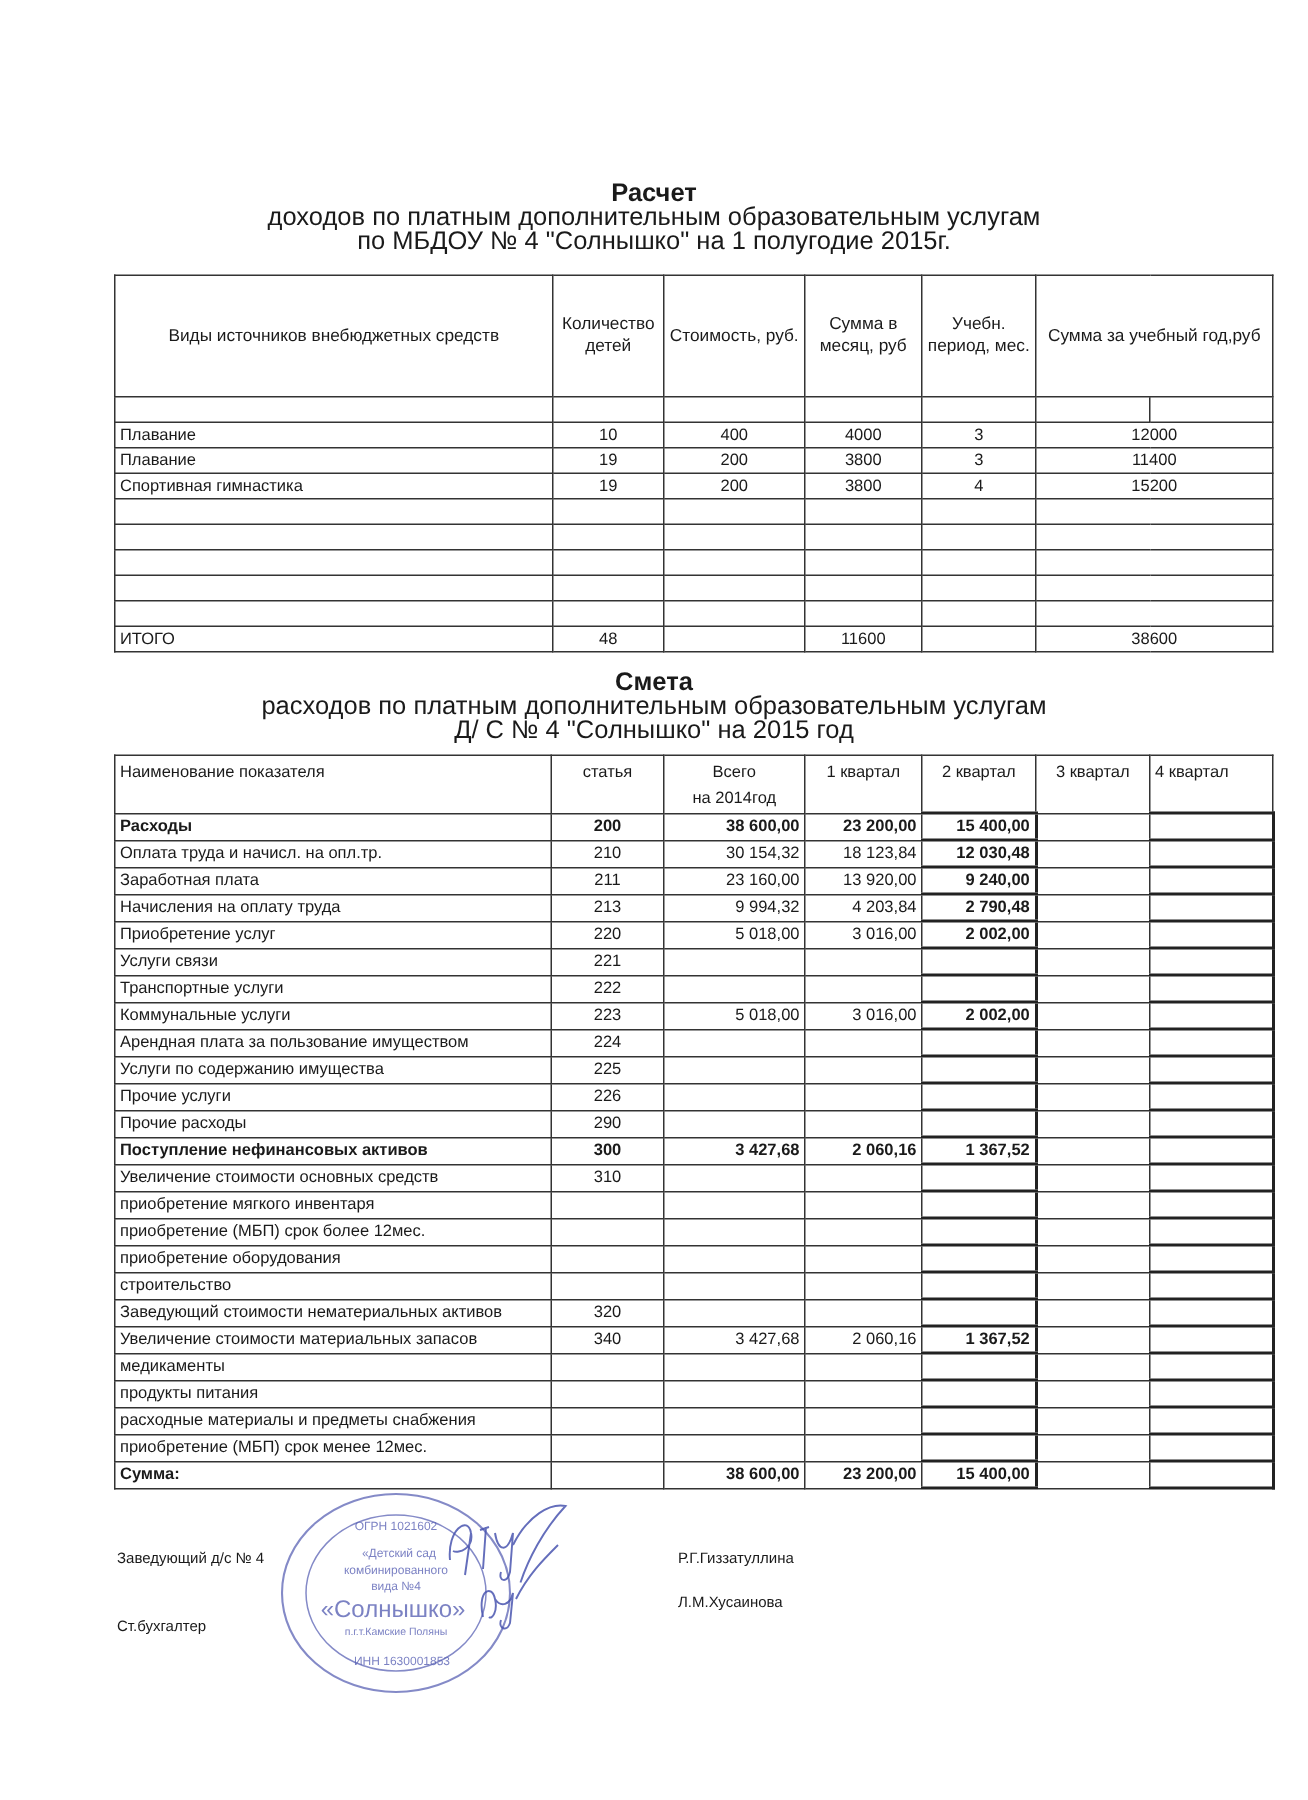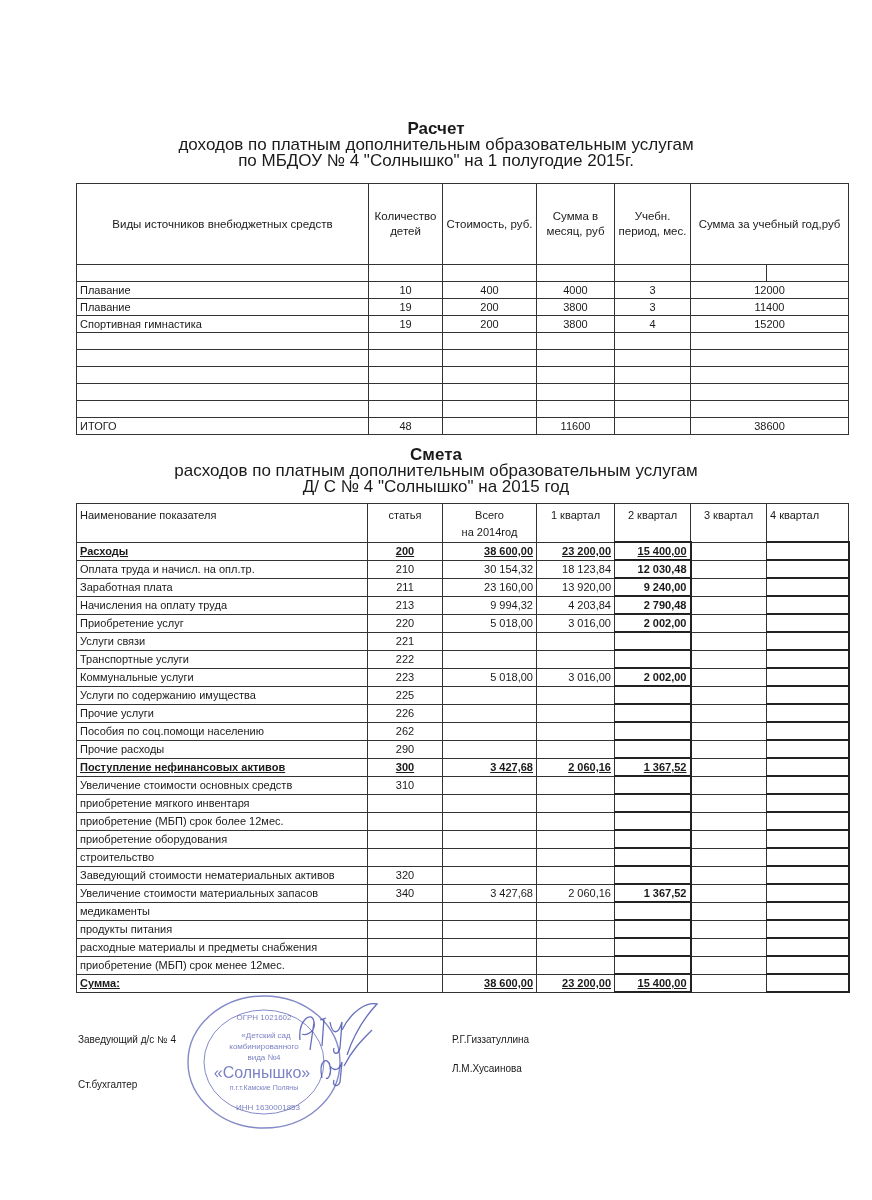--- a/index.html
+++ b/index.html
@@ -20,21 +20,21 @@
   #income .hdr td { height: 80px; text-align: center; white-space: normal; line-height: 15px; font-size: 11.5px; }
   #income .sub td { height: 16px; }
   #income td.num { text-align: center; }
   #income td.name { text-align: left; }
 
   
   #budget { left: 76px; top: 503px; width: 772px; padding-left: 40px; }
   #budget .hdr td { height: 34px; vertical-align: top; padding-top: 3px; line-height: 17px; }
   #budget td.c { text-align: center; }
   #budget td.r { text-align: right; }
-  #budget tr.bold td { font-weight: bold; text-decoration: underline; }
+  #budget tr.bold td { font-weight: bold; }
   #budget td.q2 { border-top: 2px solid #222; border-bottom: 2px solid #222; font-weight: bold; text-align: right; margin-top: 20px; }
   #budget td.q3 { border-left: 2px solid #222; }
   #budget td.q4 { border-top: 2px solid #222; border-bottom: 2px solid #222; border-right: 2px solid #222; }
 
   .sig { position: absolute; font-size: 10px; }
   #sig-head-label { left: 78px; top: 1034px; }
   #sig-head-name { left: 452px; top: 1034px; }
   #sig-acc-label { left: 78px; top: 1079px; }
   #sig-acc-name { left: 452px; top: 1063px; }
 
@@ -251,40 +251,40 @@
       <tr>
         <td>Коммунальные услуги</td>
         <td class="c">223</td>
         <td class="r">5 018,00</td>
         <td class="r">3 016,00</td>
         <td class="q2">2 002,00</td>
         <td class="q3"></td>
         <td class="q4"></td>
       </tr>
       <tr>
+        <td>Арендная плата за пользование имуществом</td>
+        <td class="c">224</td>
+        <td class="r"></td>
+        <td class="r"></td>
+        <td class="q2"></td>
+        <td class="q3"></td>
+        <td class="q4"></td>
+      </tr>
+      <tr>
         <td>Услуги по содержанию имущества</td>
         <td class="c">225</td>
         <td class="r"></td>
         <td class="r"></td>
         <td class="q2"></td>
         <td class="q3"></td>
         <td class="q4"></td>
       </tr>
       <tr>
         <td>Прочие услуги</td>
         <td class="c">226</td>
-        <td class="r"></td>
-        <td class="r"></td>
-        <td class="q2"></td>
-        <td class="q3"></td>
-        <td class="q4"></td>
-      </tr>
-      <tr>
-        <td>Пособия по соц.помощи населению</td>
-        <td class="c">262</td>
         <td class="r"></td>
         <td class="r"></td>
         <td class="q2"></td>
         <td class="q3"></td>
         <td class="q4"></td>
       </tr>
       <tr>
         <td>Прочие расходы</td>
         <td class="c">290</td>
         <td class="r"></td>

